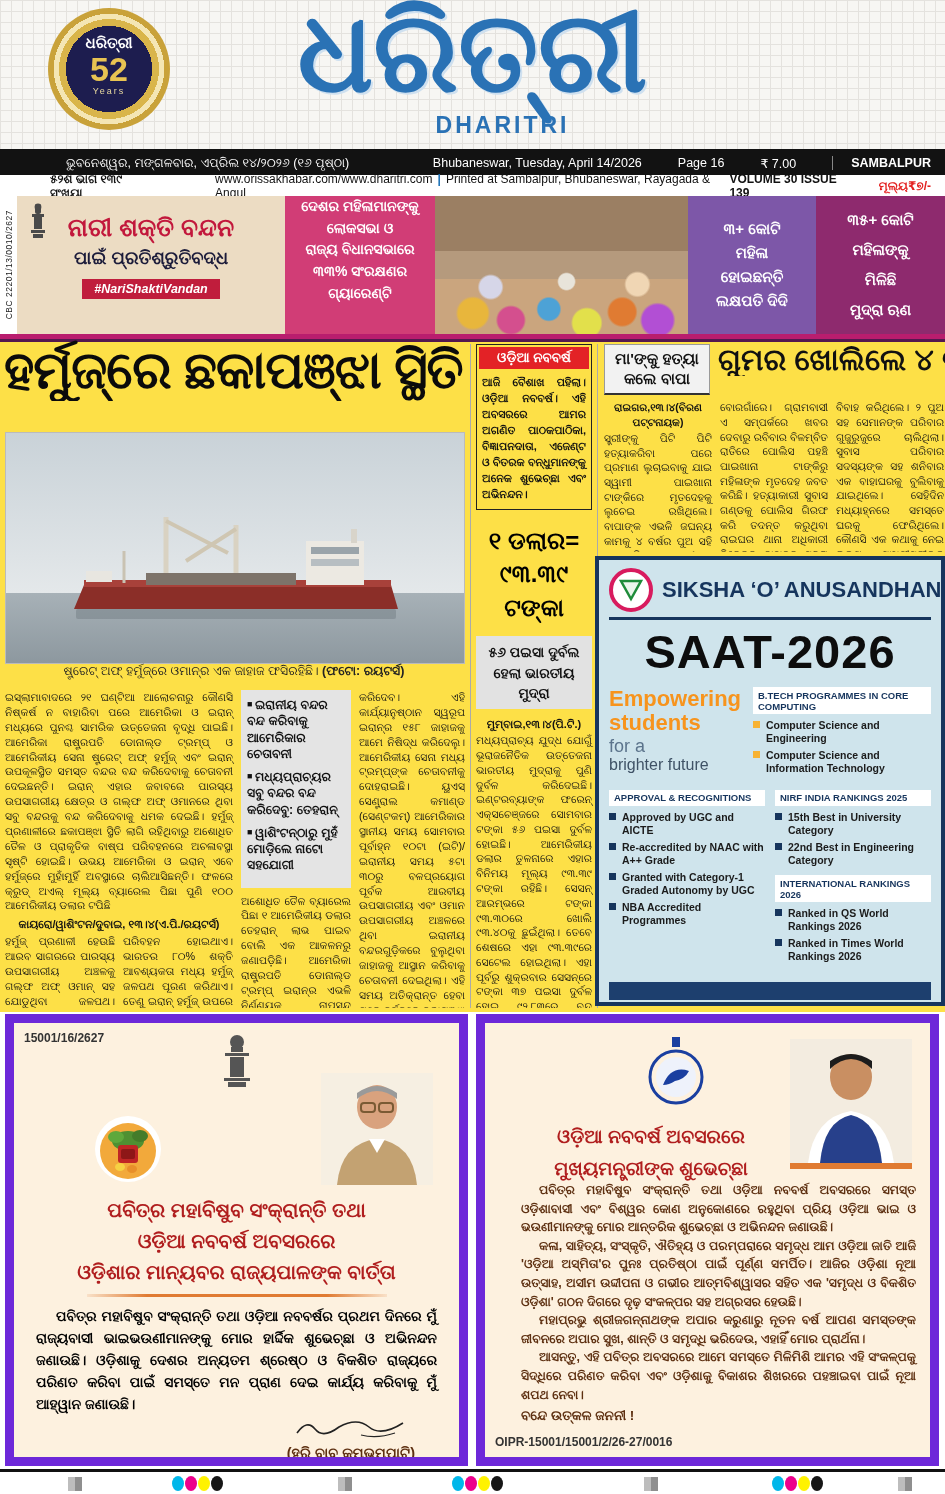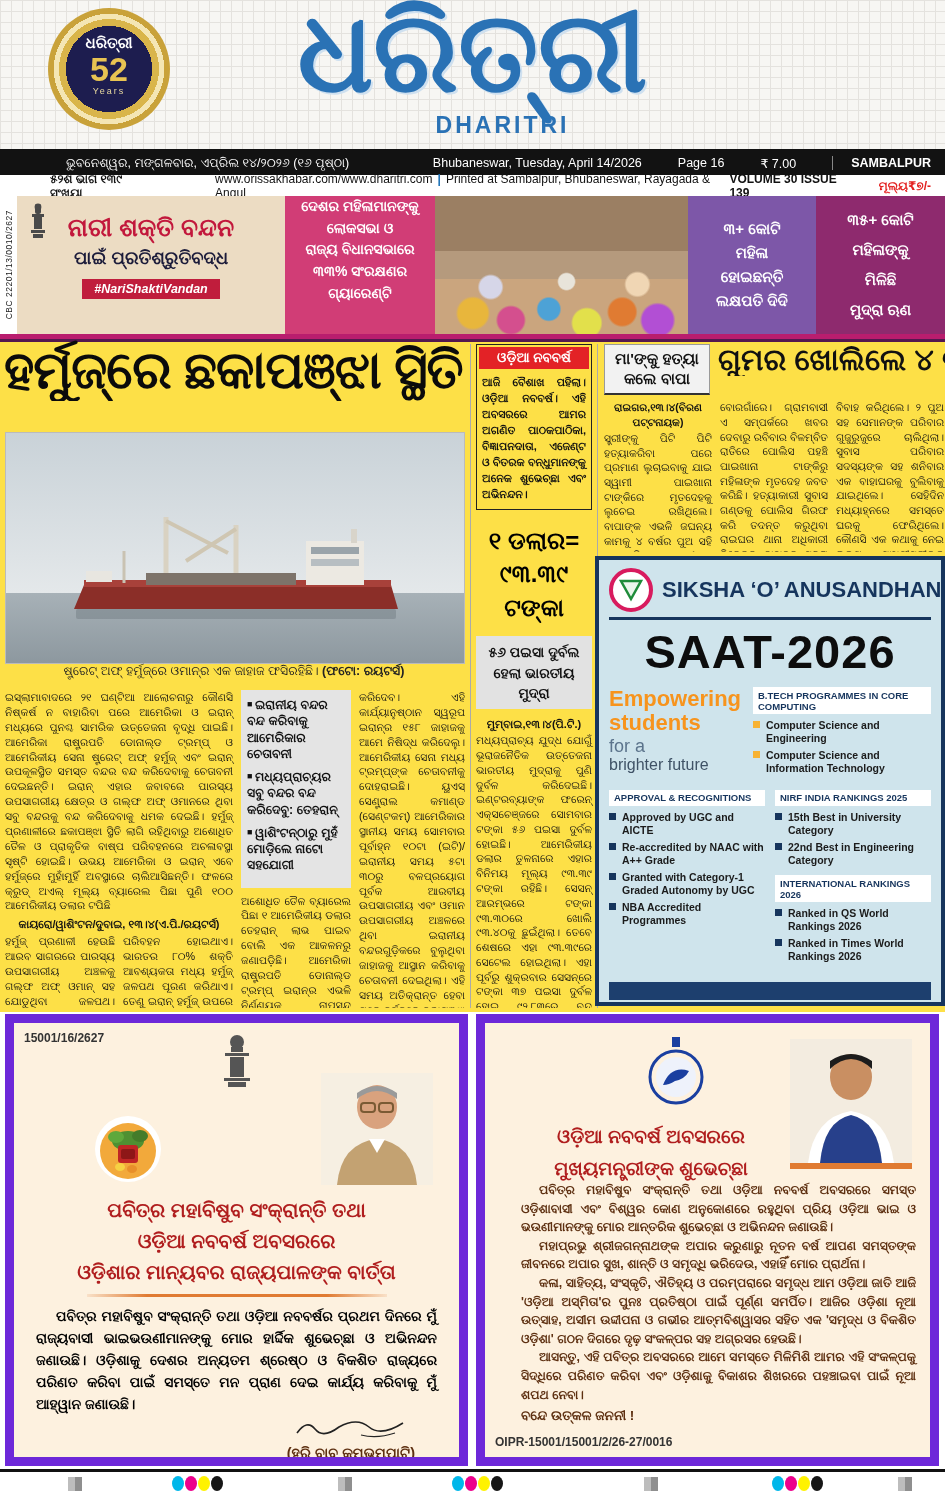--- a/index.html
+++ b/index.html
@@ -463,22 +463,22 @@
           <rect x="0" y="124" width="122" height="6" fill="#e07b32"></rect>
         </svg>
       </div>
       <div class="cm-headline">
           <div class="chl">ଓଡ଼ିଆ ନବବର୍ଷ ଅବସରରେ</div>
           <div class="chl">ମୁଖ୍ୟମନ୍ତ୍ରୀଙ୍କ ଶୁଭେଚ୍ଛା</div>
         </div>
       <div class="cm-body">
         <div>
             <div class="cm-para">ପବିତ୍ର ମହାବିଷୁବ ସଂକ୍ରାନ୍ତି ତଥା ଓଡ଼ିଆ ନବବର୍ଷ ଅବସରରେ ସମସ୍ତ ଓଡ଼ିଶାବାସୀ ଏବଂ ବିଶ୍ୱର କୋଣ ଅନୁକୋଣରେ ରହୁଥିବା ପ୍ରିୟ ଓଡ଼ିଆ ଭାଇ ଓ ଭଉଣୀମାନଙ୍କୁ ମୋର ଆନ୍ତରିକ ଶୁଭେଚ୍ଛା ଓ ଅଭିନନ୍ଦନ ଜଣାଉଛି।</div>
+            <div class="cm-para">କଳା, ସାହିତ୍ୟ, ସଂସ୍କୃତି, ଐତିହ୍ୟ ଓ ପରମ୍ପରାରେ ସମୃଦ୍ଧ ଆମ ଓଡ଼ିଆ ଜାତି ଆଜି 'ଓଡ଼ିଆ ଅସ୍ମିତା'ର ପୁନଃ ପ୍ରତିଷ୍ଠା ପାଇଁ ପୂର୍ଣ୍ଣ ସମର୍ପିତ। ଆଜିର ଓଡ଼ିଶା ନୂଆ ଉତ୍ସାହ, ଅସୀମ ଉଦ୍ଦୀପନା ଓ ଗଭୀର ଆତ୍ମବିଶ୍ୱାସର ସହିତ ଏକ 'ସମୃଦ୍ଧ ଓ ବିକଶିତ ଓଡ଼ିଶା' ଗଠନ ଦିଗରେ ଦୃଢ଼ ସଂକଳ୍ପର ସହ ଅଗ୍ରସର ହେଉଛି।</div>
             <div class="cm-para">ମହାପ୍ରଭୁ ଶ୍ରୀଜଗନ୍ନାଥଙ୍କ ଅପାର କରୁଣାରୁ ନୂତନ ବର୍ଷ ଆପଣ ସମସ୍ତଙ୍କ ଜୀବନରେ ଅପାର ସୁଖ, ଶାନ୍ତି ଓ ସମୃଦ୍ଧି ଭରିଦେଉ, ଏହାହିଁ ମୋର ପ୍ରାର୍ଥନା।</div>
-            <div class="cm-para">କଳା, ସାହିତ୍ୟ, ସଂସ୍କୃତି, ଐତିହ୍ୟ ଓ ପରମ୍ପରାରେ ସମୃଦ୍ଧ ଆମ ଓଡ଼ିଆ ଜାତି ଆଜି 'ଓଡ଼ିଆ ଅସ୍ମିତା'ର ପୁନଃ ପ୍ରତିଷ୍ଠା ପାଇଁ ପୂର୍ଣ୍ଣ ସମର୍ପିତ। ଆଜିର ଓଡ଼ିଶା ନୂଆ ଉତ୍ସାହ, ଅସୀମ ଉଦ୍ଦୀପନା ଓ ଗଭୀର ଆତ୍ମବିଶ୍ୱାସର ସହିତ ଏକ 'ସମୃଦ୍ଧ ଓ ବିକଶିତ ଓଡ଼ିଶା' ଗଠନ ଦିଗରେ ଦୃଢ଼ ସଂକଳ୍ପର ସହ ଅଗ୍ରସର ହେଉଛି।</div>
             <div class="cm-para">ଆସନ୍ତୁ, ଏହି ପବିତ୍ର ଅବସରରେ ଆମେ ସମସ୍ତେ ମିଳିମିଶି ଆମର ଏହି ସଂକଳ୍ପକୁ ସିଦ୍ଧିରେ ପରିଣତ କରିବା ଏବଂ ଓଡ଼ିଶାକୁ ବିକାଶର ଶିଖରରେ ପହଞ୍ଚାଇବା ପାଇଁ ନୂଆ ଶପଥ ନେବା।</div>
           </div>
         <div class="cm-slogan">ବନ୍ଦେ ଉତ୍କଳ ଜନନୀ !</div>
       </div>
       <div class="ad-code bottom">OIPR-15001/15001/2/26-27/0016</div>
     </div>
   </div>
 
   <div class="press">
     <div class="gray-sq" style="left:68px"></div>

